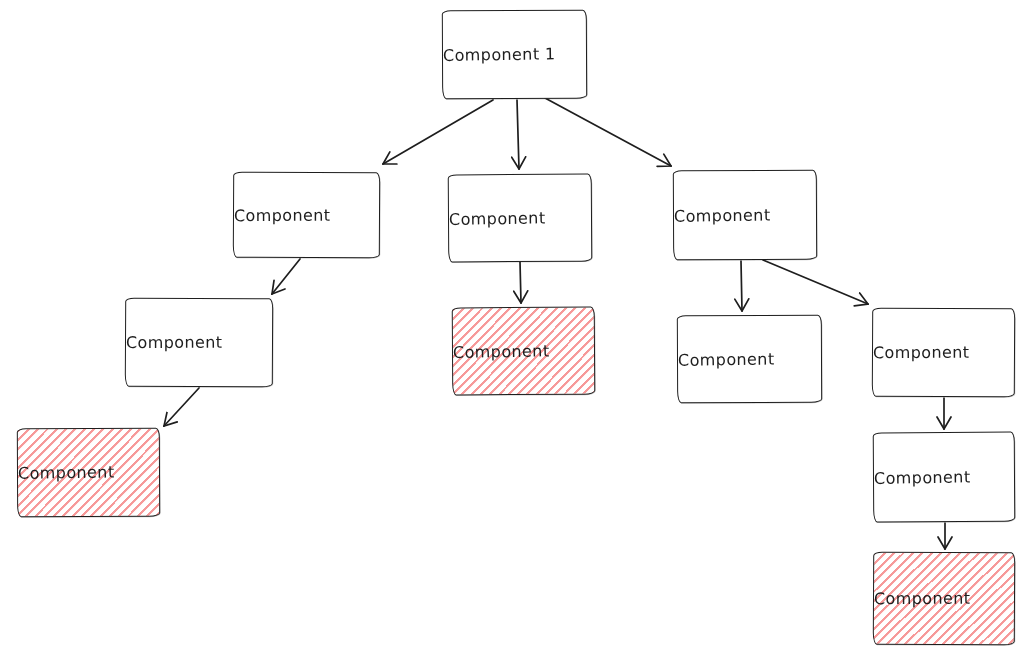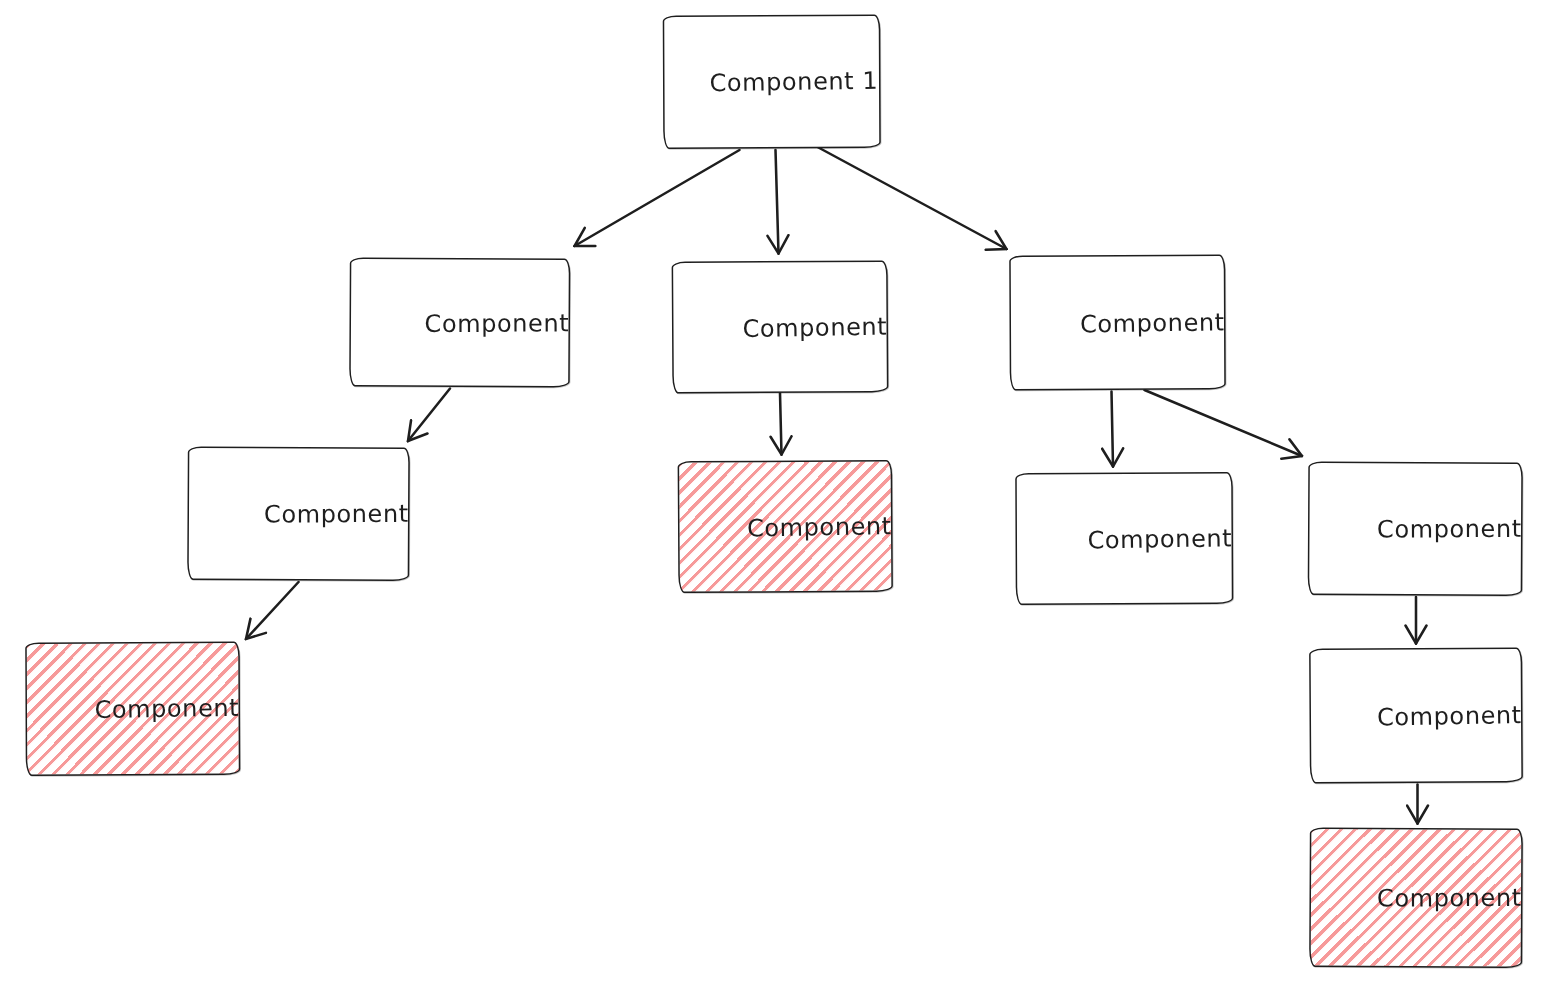--- a/index.html
+++ b/index.html
@@ -11,21 +11,21 @@
     overflow: hidden;
     font-family: "DejaVu Sans", sans-serif;
   }
   .node {
     position: absolute;
     box-sizing: border-box;
     border: 1.7px solid #1e1e1e;
     background: #ffffff;
     display: flex;
     align-items: center;
-    justify-content: flex-end;
+    justify-content: flex-start;
     color: #1e1e1e;
     font-size: 16px;
     letter-spacing: 0.4px;
     
     border-radius: 9px 4px 11px 4px / 4px 10px 4px 12px;
     box-shadow: 0.5px 0.5px 0 0 rgba(30,30,30,0.25);
   }
   .node.hatched {
     background:
       repeating-linear-gradient(135deg,

